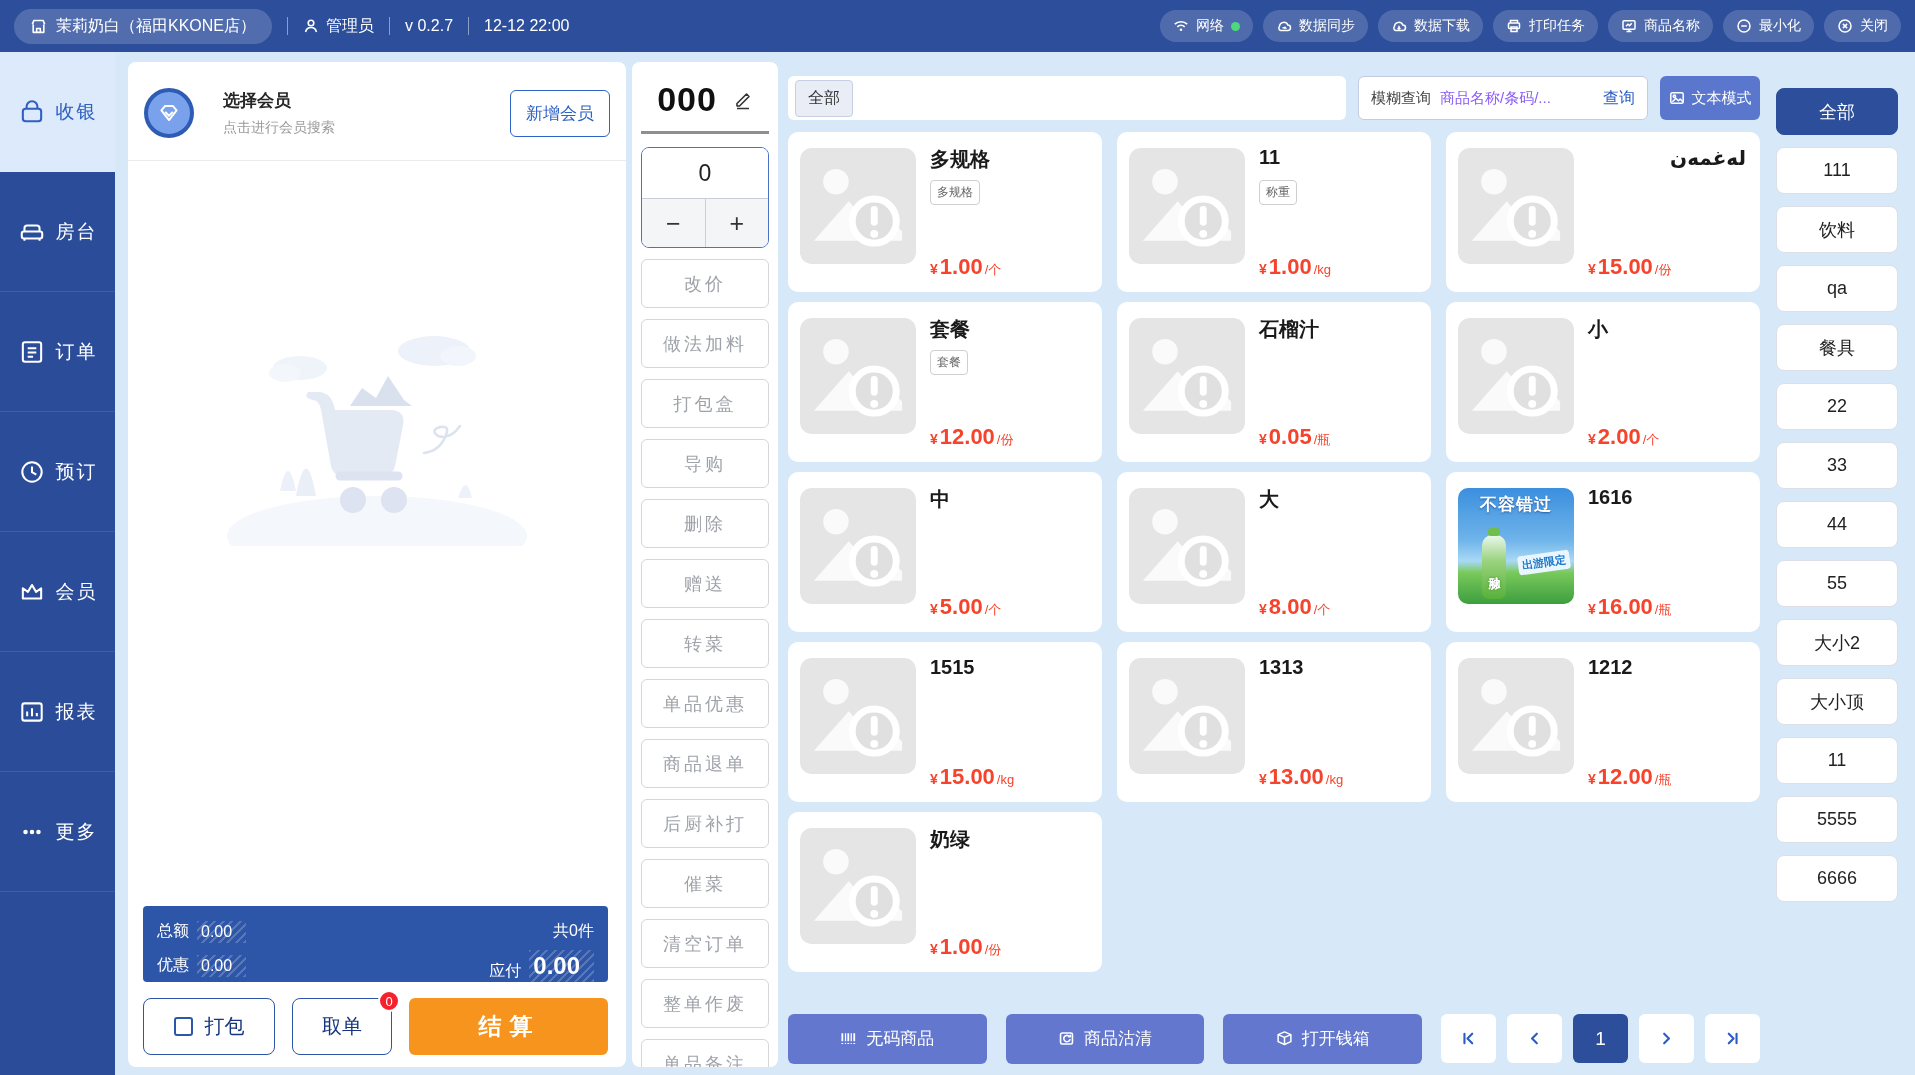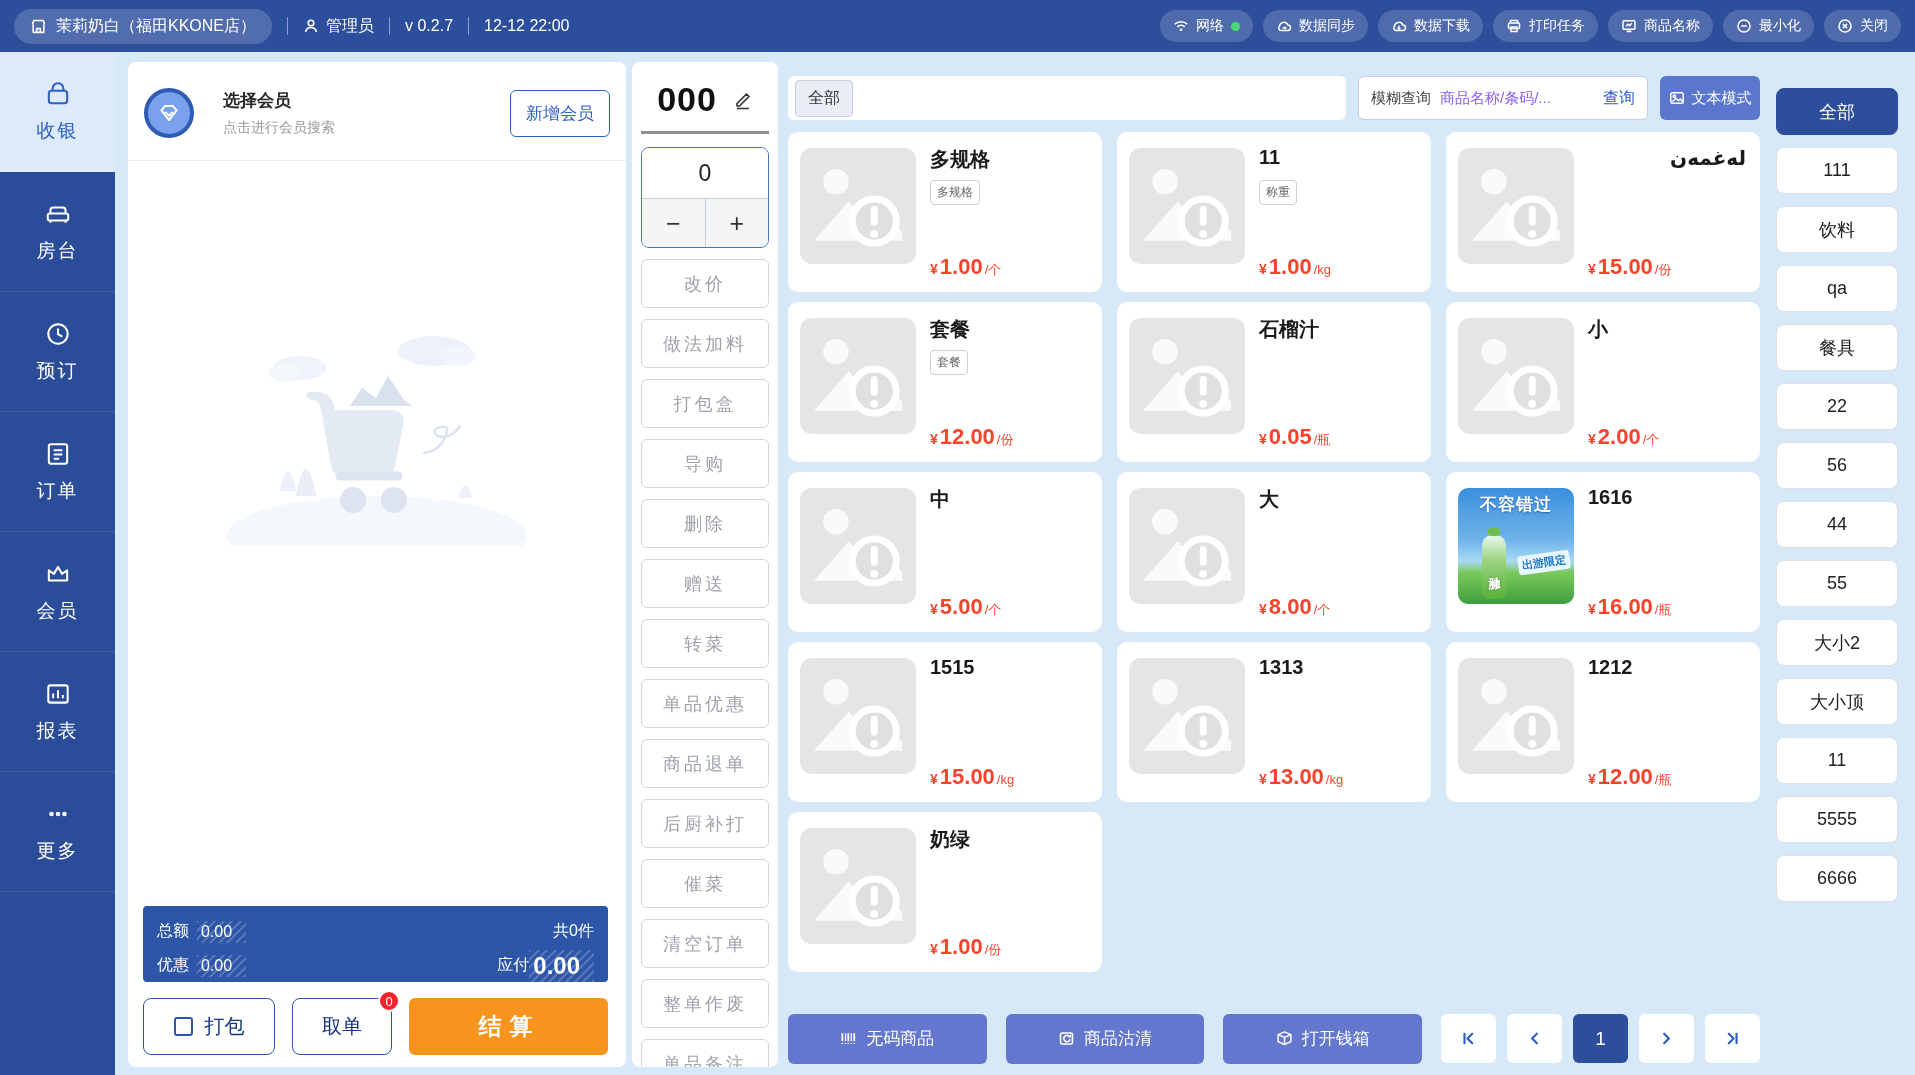--- a/index.html
+++ b/index.html
@@ -17,21 +17,21 @@
   .tb-user{display:flex;align-items:center;gap:7px;font-size:16px;}
   .tb-text{font-size:16px;}
   .tb-right{display:flex;align-items:center;gap:10px;}
   .pill{display:flex;align-items:center;gap:7px;background:rgba(255,255,255,.17);
         border-radius:16px;padding:7px 13px;font-size:14px;cursor:pointer;}
   .dot{width:9px;height:9px;border-radius:50%;background:#4CD97B;}
   .icon{display:inline-flex;flex:none;}
 
   
   .sidebar{position:absolute;left:0;top:52px;width:115px;height:1023px;background:#2B4D99;}
-  .sb-item{height:120px;display:flex;flex-direction:column;align-items:center;justify-content:center;
+  .sb-item{height:120px;display:flex;align-items:center;justify-content:center;
            gap:10px;color:#fff;font-size:19px;letter-spacing:2px;border-bottom:1px solid rgba(255,255,255,.10);cursor:pointer;}
   .sb-item.active{background:#DCEAFB;color:#2E5FC1;}
 
   .panel{position:absolute;background:#fff;border-radius:8px;}
 
   
   .cart{left:128px;top:62px;width:498px;height:1005px;}
   .cart-header{display:flex;align-items:center;padding:26px 16px 22px 16px;border-bottom:1px solid #EBEBEB;}
   .avatar{width:50px;height:50px;border-radius:50%;background:#7AA2EC;border:4px solid #2E5CB5;
           display:flex;align-items:center;justify-content:center;flex:none;}
@@ -40,21 +40,21 @@
   .m-sub{font-size:14px;color:#9B9B9B;margin-top:7px;}
   .add-member{margin-left:auto;border:1px solid #2F62C5;color:#2F62C5;background:#fff;
               border-radius:6px;padding:11px 15px;font-size:17px;cursor:pointer;}
   .illus{display:block;margin:145px auto 0;}
   .summary{position:absolute;left:15px;right:18px;bottom:85px;height:76px;background:#2D55A8;
            border-radius:4px;color:#fff;padding:13px 14px;}
   .sum-row{display:flex;align-items:center;justify-content:space-between;height:25px;font-size:16px;}
   .sum-left{display:flex;align-items:center;gap:8px;}
   .hatch{background:repeating-linear-gradient(135deg,rgba(255,255,255,.20) 0 2px,rgba(255,255,255,0) 2px 6px);
          padding:2px 14px 2px 4px;}
-  .payable-wrap{display:flex;align-items:center;gap:0;}
+  .payable-wrap{display:flex;align-items:flex-end;gap:8px;}
   .payable{font-size:24px;font-weight:700;}
   .cart-btns{position:absolute;left:15px;right:18px;bottom:12px;height:57px;display:flex;gap:17px;}
   .btn-outline{display:flex;align-items:center;justify-content:center;gap:12px;border:1px solid #2D55A8;
                border-radius:8px;background:#fff;color:#16357E;font-size:20px;position:relative;cursor:pointer;}
   .btn-pack{flex:0 0 132px;}
   .btn-pickup{flex:0 0 100px;}
   .checkbox{width:19px;height:19px;border:2px solid #2D55A8;border-radius:3px;background:#fff;}
   .badge{position:absolute;top:-9px;right:-9px;width:22px;height:22px;border-radius:50%;background:#F5222D;
          color:#fff;font-size:13px;display:flex;align-items:center;justify-content:center;border:2px solid #fff;}
   .btn-checkout{flex:1;background:#F7941E;border:none;border-radius:6px;color:#fff;font-size:23px;
@@ -244,35 +244,35 @@
         <svg width="28" height="28" viewBox="0 0 26 26" fill="none" stroke="currentColor" stroke-width="1.9" stroke-linejoin="round">
             <path d="M6 12.5 V9.5 a2.5 2.5 0 0 1 2.5-2.5 h9 A2.5 2.5 0 0 1 20 9.5 v3"></path>
             <rect x="3.5" y="12.5" width="19" height="6.5" rx="2"></rect>
             <path d="M6 19 v2.2 M20 19 v2.2"></path>
           </svg>
       </span>
       <span>房台</span>
     </div>
     <div class="sb-item">
       <span class="icon">
+        <svg width="28" height="28" viewBox="0 0 26 26" fill="none" stroke="currentColor" stroke-width="1.9" stroke-linejoin="round">
+            <rect x="4.5" y="4" width="17" height="18" rx="2"></rect>
+            <path d="M9 9.5 h8 M9 13.5 h8 M9 17.5 h5"></path>
+          </svg>
+      </span>
+      <span>订单</span>
+    </div>
+    <div class="sb-item">
+      <span class="icon">
         <svg width="28" height="28" viewBox="0 0 26 26" fill="none" stroke="currentColor" stroke-width="1.9">
             <circle cx="13" cy="13" r="9"></circle>
             <path d="M13 8 v5.2 l4 2.2"></path>
           </svg>
       </span>
       <span>预订</span>
-    </div>
-    <div class="sb-item">
-      <span class="icon">
-        <svg width="28" height="28" viewBox="0 0 26 26" fill="none" stroke="currentColor" stroke-width="1.9" stroke-linejoin="round">
-            <rect x="4.5" y="4" width="17" height="18" rx="2"></rect>
-            <path d="M9 9.5 h8 M9 13.5 h8 M9 17.5 h5"></path>
-          </svg>
-      </span>
-      <span>订单</span>
     </div>
     <div class="sb-item">
       <span class="icon">
         <svg width="28" height="28" viewBox="0 0 26 26" fill="none" stroke="currentColor" stroke-width="1.9" stroke-linejoin="round">
             <path d="M4.5 19 V9.5 l4.7 3.4 L13 6.5 l3.8 6.4 L21.5 9.5 V19 z"></path>
           </svg>
       </span>
       <span>会员</span>
     </div>
     <div class="sb-item">
@@ -743,21 +743,21 @@
   </section>
 
   <aside class="cats">
 
   <button class="cat-btn active">全部</button>
       <button class="cat-btn">111</button>
       <button class="cat-btn">饮料</button>
       <button class="cat-btn">qa</button>
       <button class="cat-btn">餐具</button>
       <button class="cat-btn">22</button>
-      <button class="cat-btn">56</button>
+      <button class="cat-btn">33</button>
       <button class="cat-btn">44</button>
       <button class="cat-btn">55</button>
       <button class="cat-btn">大小2</button>
       <button class="cat-btn">大小顶</button>
       <button class="cat-btn">11</button>
       <button class="cat-btn">5555</button>
       <button class="cat-btn">6666</button>
     </aside>
 
 </div>

